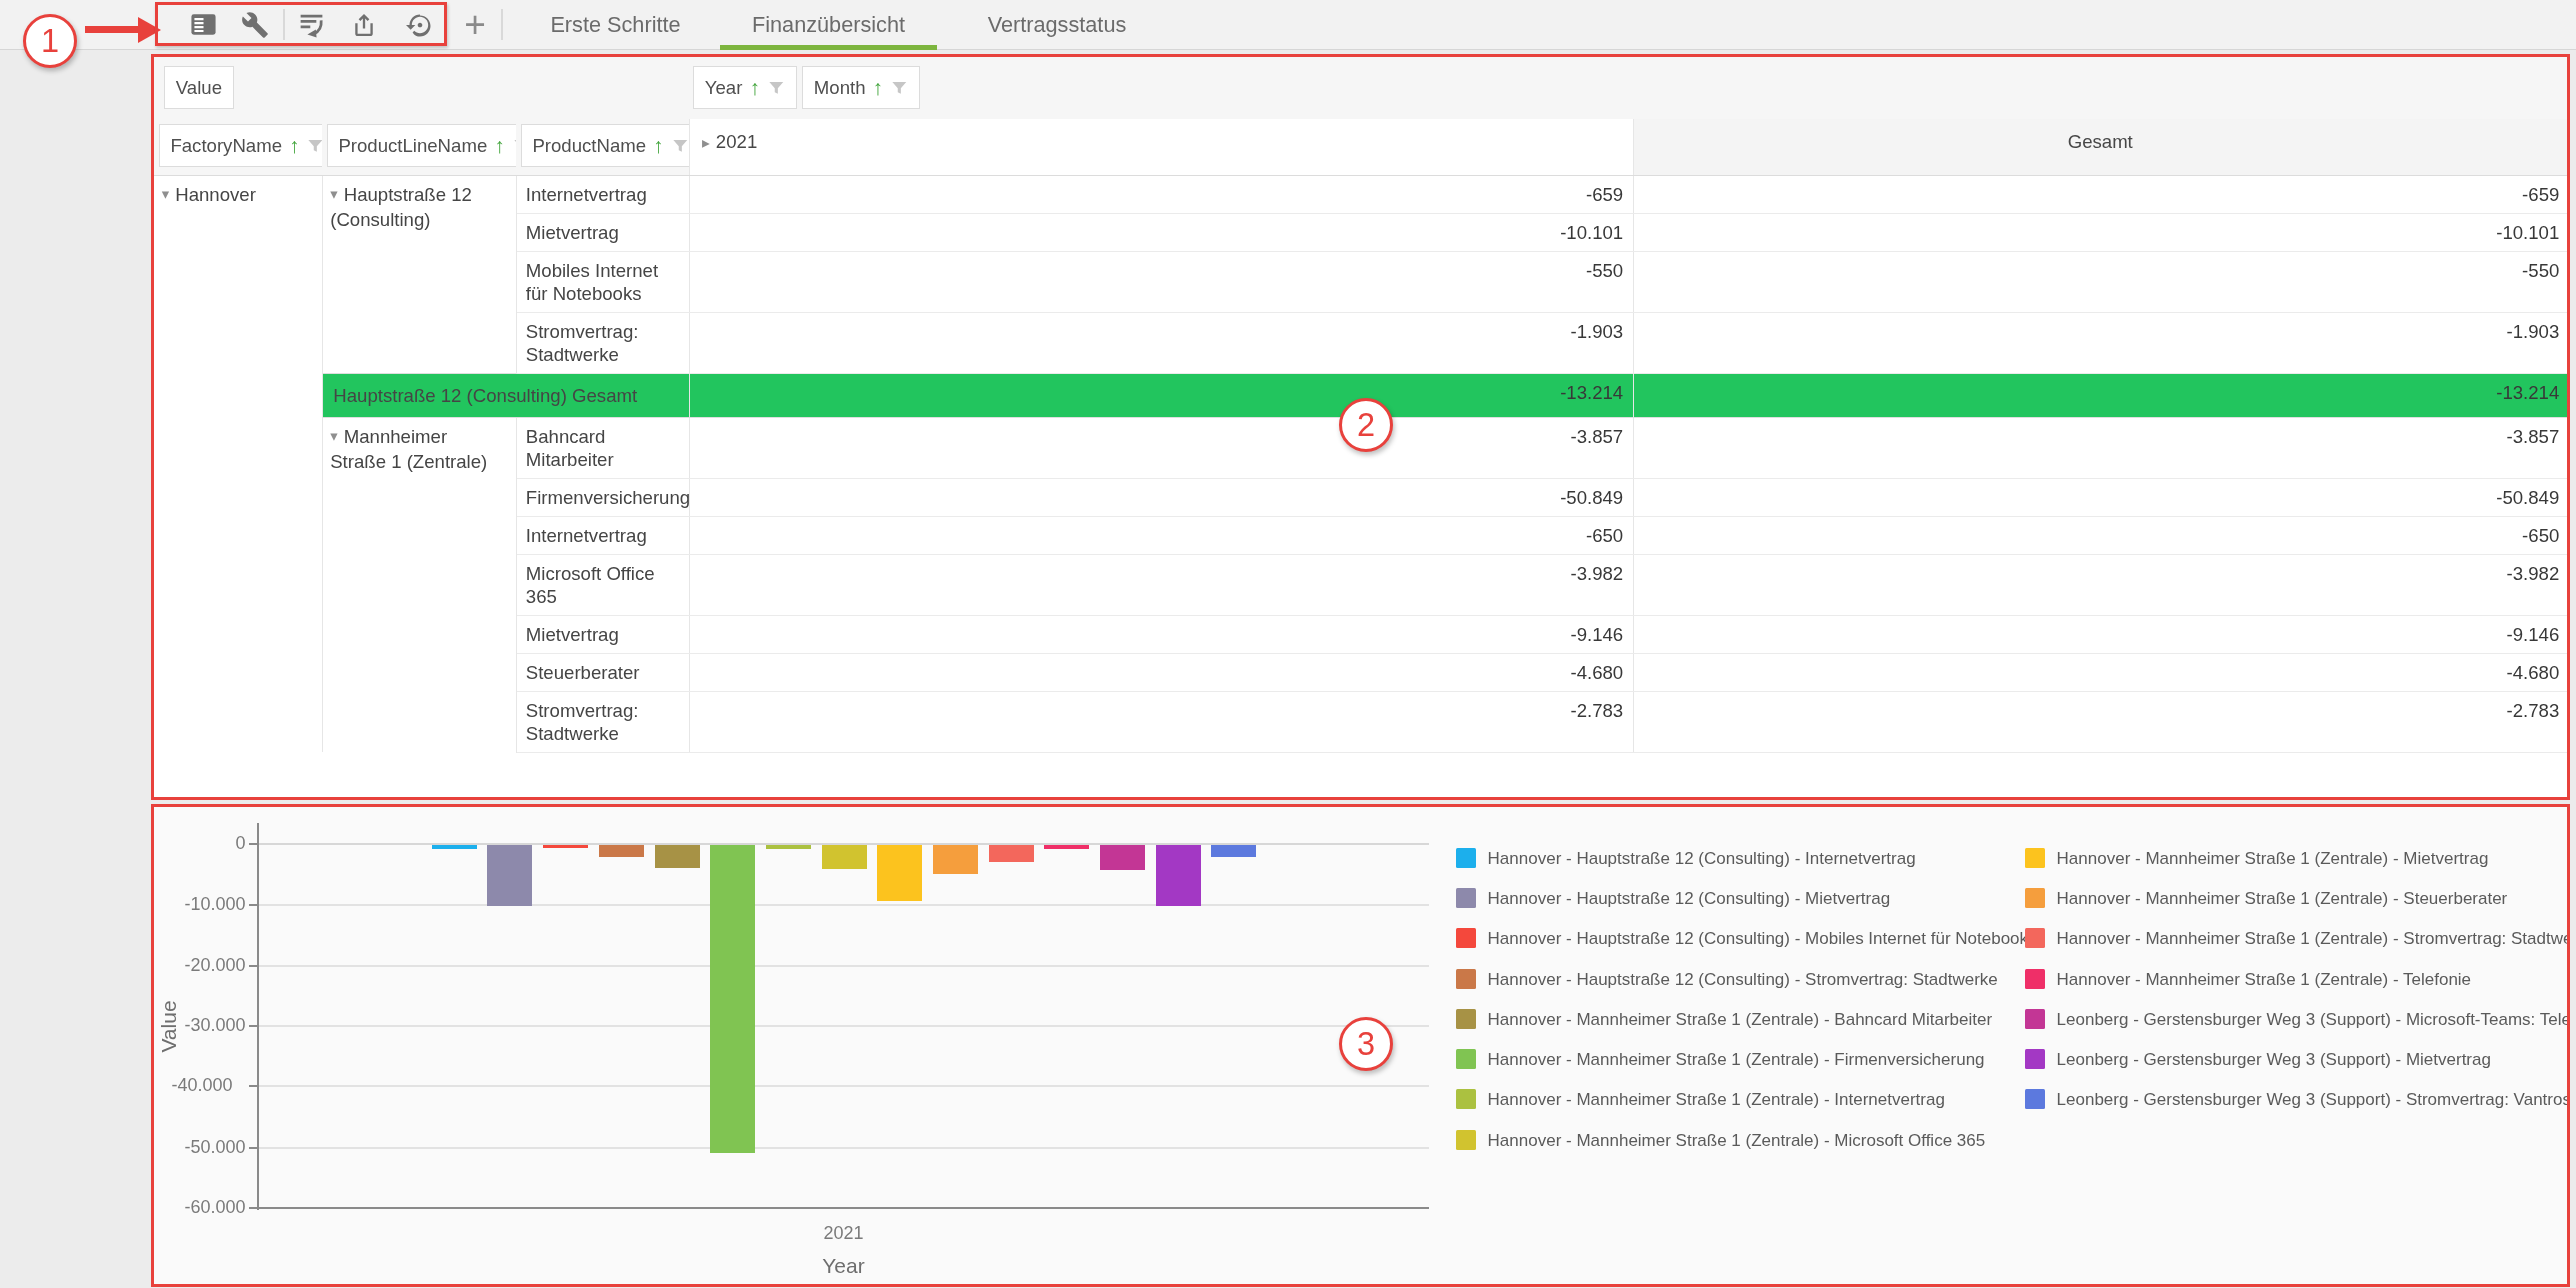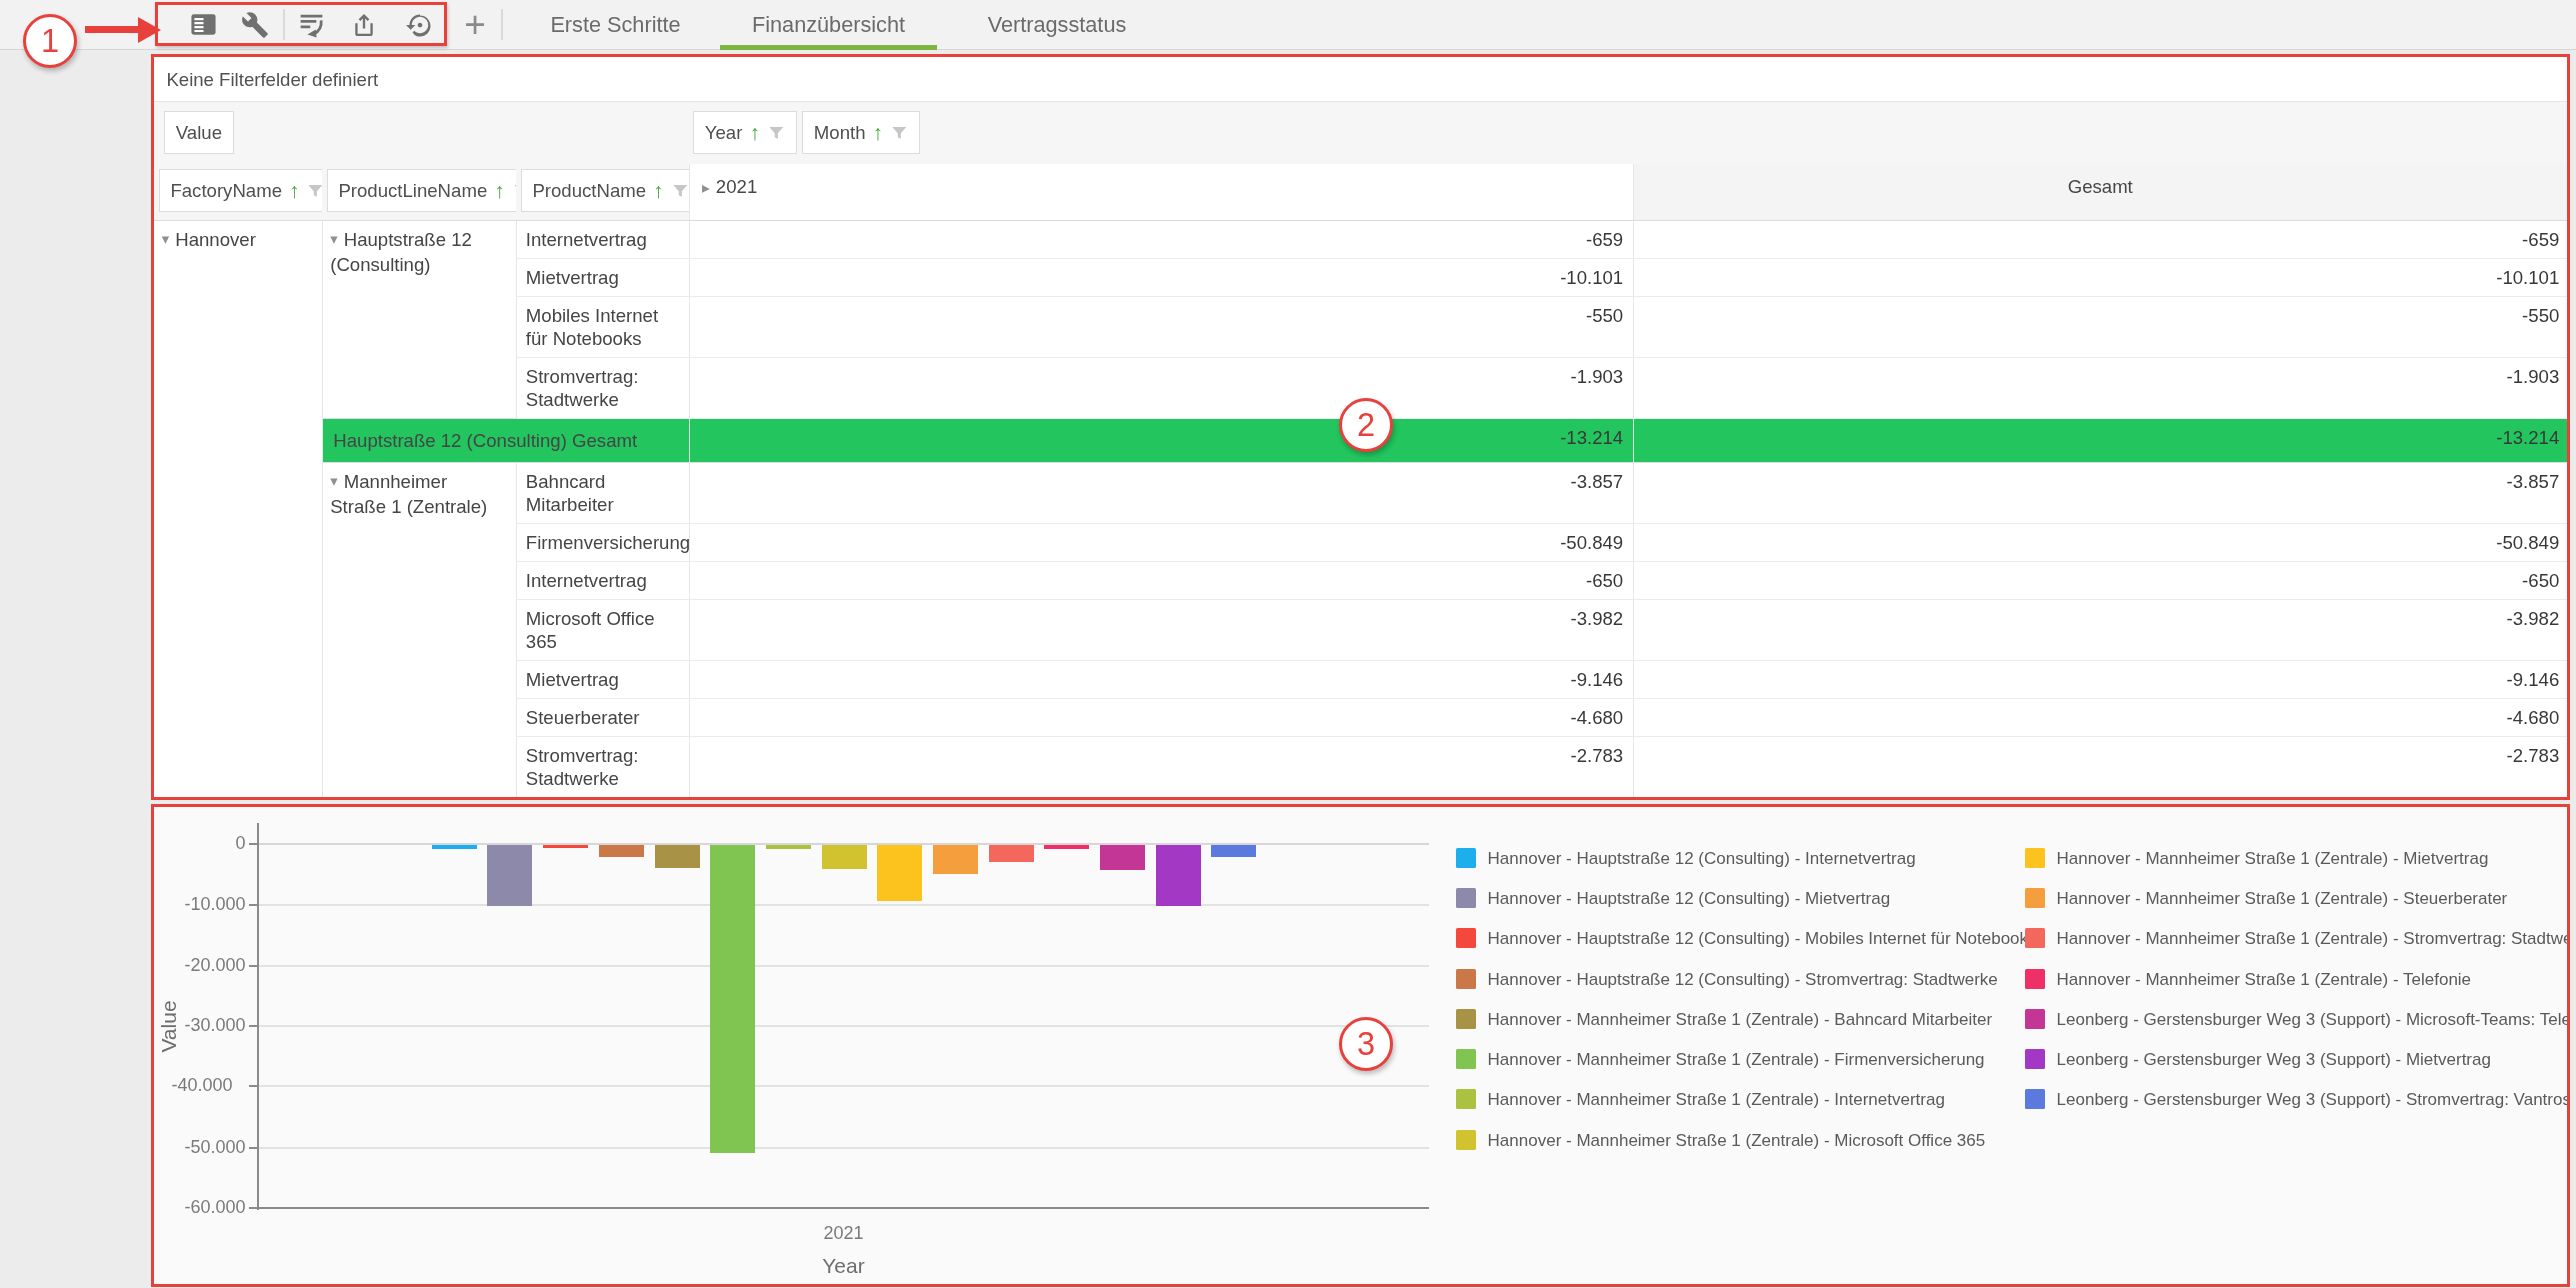--- a/index.html
+++ b/index.html
@@ -111,21 +111,20 @@
   <button class="tab-add">+</button>
   <div class="tb-sep" style="left:501px"></div>
   <nav id="tabs">
     <div class="tab t0">Erste Schritte</div>
     <div class="tab t1 active">Finanzübersicht</div>
     <div class="tab t2">Vertragsstatus</div>
   </nav>
 </header>
 
 <section id="pivot-panel">
-  <div id="filter-row">Keine Filterfelder definiert</div>
   <div id="chip-band">
     <div class="chip" style="left:10px">
       <span>Value</span>
     </div>
     <div class="chip" style="left:539px">
       <span>Year</span>
       <span class="up">↑</span>
       <svg width="18.6" height="18.6" viewBox="0 0 24 24">
           <path d="M3 4h18l-7 8v7l-4-2v-5z" fill="#c6c6c6"></path>
         </svg>

